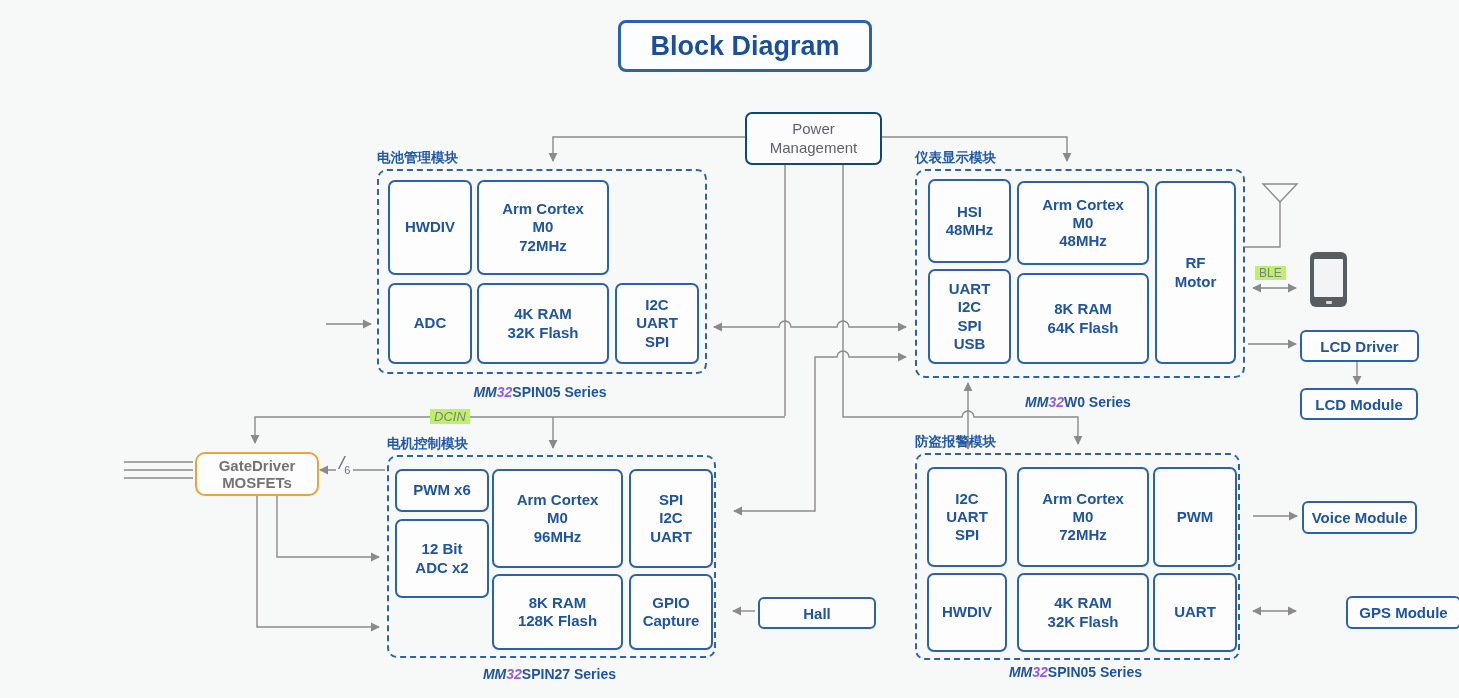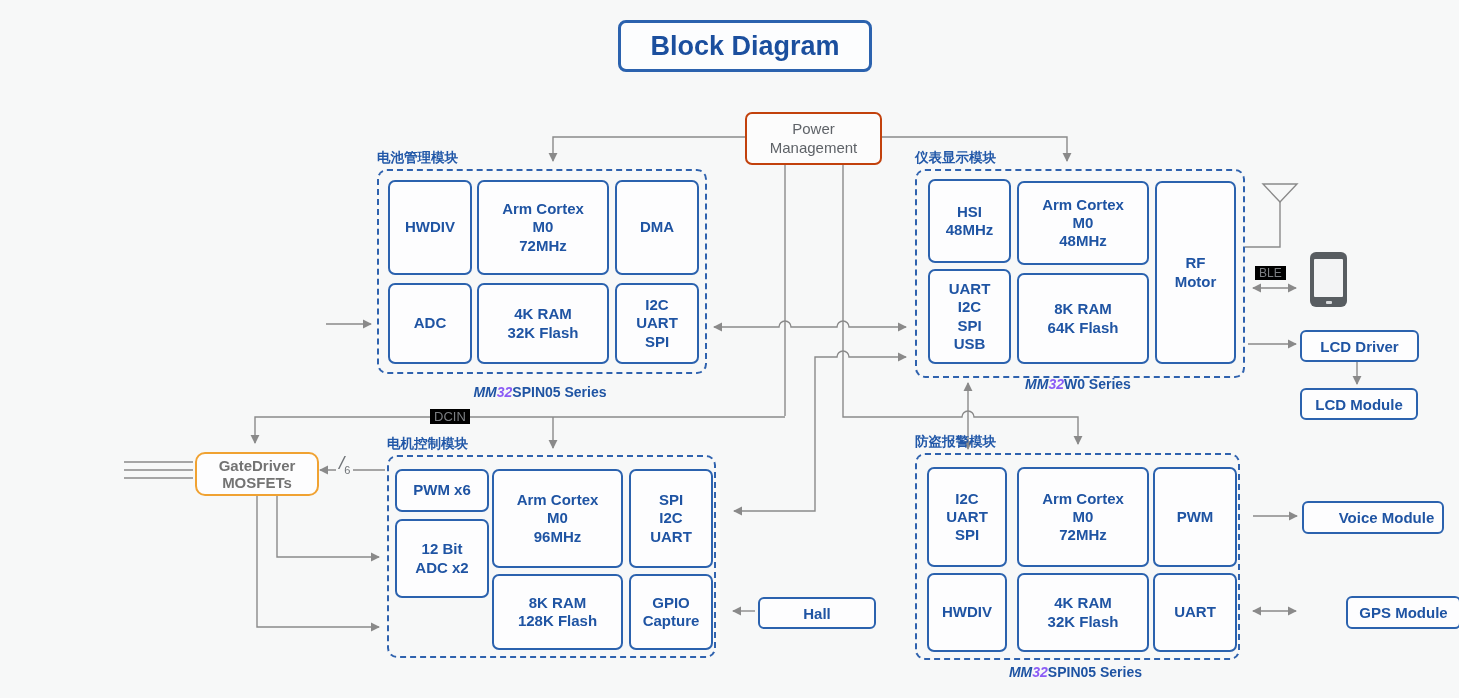--- a/index.html
+++ b/index.html
@@ -14,25 +14,25 @@
         display:flex;align-items:center;justify-content:center;text-align:center;}
   
   .extbox{position:absolute;border:2px solid #2b62ae;border-radius:6px;background:#fdfdfe;
         color:#1f54a3;font-weight:bold;font-size:15px;
         display:flex;align-items:center;justify-content:center;text-align:center;}
   .orangebox{border-color:#f0a232;color:#737373;border-radius:10px;line-height:1.15;}
   .cnlabel{position:absolute;color:#2258a8;font-weight:bold;font-size:13.5px;text-align:left;}
   .series{position:absolute;font-size:14px;font-weight:bold;color:#1f54a3;text-align:center;}
   .series .mm{font-style:italic;color:#1f54a3;}
   .series .num{font-style:italic;color:#8b5cf6;}
-  .graylabel{position:absolute;color:#7c7f83;font-size:13px;background:#000000;padding:0 4px;}
+  .graylabel{position:absolute;color:#7c7f83;font-size:13px;background:#bef264;padding:0 4px;}
   #title-box{position:absolute;left:618px;top:20px;width:248px;height:46px;border:3px solid #2b62ae;
         border-radius:8px;background:#fcfdfe;display:flex;align-items:center;justify-content:center;
         color:#1b4f9e;font-size:27px;font-weight:bold;}
-  #pm-box{position:absolute;left:745px;top:112px;width:133px;height:49px;border:2px solid #c2410c;
+  #pm-box{position:absolute;left:745px;top:112px;width:133px;height:49px;border:2px solid #0c4a6e;
         border-radius:7px;background:#fcfcfc;display:flex;align-items:center;justify-content:center;
         color:#5f6368;font-size:15px;line-height:1.25;text-align:center;}
   svg.wires{position:absolute;left:0;top:0;pointer-events:none;}
   .wire{stroke:#8a8a8a;stroke-width:1.4;fill:none;}
   
   #phone{position:absolute;left:1310px;top:252px;width:37px;height:55px;background:#585d61;border-radius:6px;}
   #phone .screen{position:absolute;left:4px;right:4px;top:7px;bottom:10px;background:#f3f4f5;border-radius:1px;}
   #phone .homedot{position:absolute;left:50%;bottom:3px;width:6px;height:3px;margin-left:-3px;background:#d8dadc;border-radius:1px;}
   .slash6{position:absolute;left:336px;top:453px;background:#f7f8f8;color:#6f7377;padding:0 3px;
         font-size:19px;font-style:italic;line-height:20px;}
@@ -79,21 +79,20 @@
 
   <div id="pm-box" class="pre">Power
 Management</div>
 
   <div class="cnlabel" style="left:377px;top:149px;width:322px;">电池管理模块</div>
   <div class="module" style="left:377px;top:169px;width:326px;height:201px;">
     <div class="cell" style="left:9px;top:9px;width:80px;height:91px;">HWDIV</div>
     <div class="cell pre" style="left:98px;top:9px;width:128px;height:91px;">Arm Cortex
 M0
 72MHz</div>
-    <div class="cell" style="left:236px;top:9px;width:80px;height:91px;">DMA</div>
     <div class="cell" style="left:9px;top:112px;width:80px;height:77px;">ADC</div>
     <div class="cell pre" style="left:98px;top:112px;width:128px;height:77px;">4K RAM
 32K Flash</div>
     <div class="cell pre" style="left:236px;top:112px;width:80px;height:77px;">I2C
 UART
 SPI</div>
   </div>
   <div class="series" style="left:377px;top:384px;width:326px;">
     <span class="mm">MM</span><span class="num">32</span><span>SPIN05 Series</span>
   </div>
@@ -107,39 +106,42 @@
 48MHz</div>
     <div class="cell pre" style="left:238px;top:10px;width:77px;height:179px;">RF
 Motor</div>
     <div class="cell pre" style="left:11px;top:98px;width:79px;height:91px;">UART
 I2C
 SPI
 USB</div>
     <div class="cell pre" style="left:100px;top:102px;width:128px;height:87px;">8K RAM
 64K Flash</div>
   </div>
-  <div class="series" style="left:915px;top:376px;width:326px;">
+  <div class="series" style="left:915px;top:394px;width:326px;">
     <span class="mm">MM</span><span class="num">32</span><span>W0 Series</span>
   </div>
 
   <div class="cnlabel" style="left:387px;top:435px;width:321px;">电机控制模块</div>
   <div class="module" style="left:387px;top:455px;width:325px;height:199px;">
     <div class="cell" style="left:6px;top:12px;width:90px;height:39px;">PWM x6</div>
     <div class="cell pre" style="left:6px;top:62px;width:90px;height:75px;">12 Bit
 ADC x2</div>
     <div class="cell pre" style="left:103px;top:12px;width:127px;height:95px;">Arm Cortex
 M0
 96MHz</div>
     <div class="cell pre" style="left:240px;top:12px;width:80px;height:95px;">SPI
 I2C
 UART</div>
     <div class="cell pre" style="left:103px;top:117px;width:127px;height:72px;">8K RAM
 128K Flash</div>
     <div class="cell pre" style="left:240px;top:117px;width:80px;height:72px;">GPIO
 Capture</div>
+  </div>
+  <div class="series" style="left:387px;top:666px;width:325px;">
+    <span class="mm">MM</span><span class="num">32</span><span>SPIN27 Series</span>
   </div>
 
   <div class="cnlabel" style="left:915px;top:433px;width:318px;">防盗报警模块</div>
   <div class="module" style="left:915px;top:453px;width:321px;height:203px;">
     <div class="cell pre" style="left:10px;top:12px;width:76px;height:96px;">I2C
 UART
 SPI</div>
     <div class="cell pre" style="left:100px;top:12px;width:128px;height:96px;">Arm Cortex
 M0
 72MHz</div>
@@ -149,26 +151,26 @@
 32K Flash</div>
     <div class="cell" style="left:236px;top:118px;width:80px;height:75px;">UART</div>
   </div>
   <div class="series" style="left:915px;top:664px;width:321px;">
     <span class="mm">MM</span><span class="num">32</span><span>SPIN05 Series</span>
   </div>
 
   <div class="extbox orangebox pre" style="left:195px;top:452px;width:120px;height:40px;">GateDriver
 MOSFETs</div>
   <div class="extbox" style="left:758px;top:597px;width:114px;height:28px;">Hall</div>
-  <div class="extbox" style="left:1302px;top:501px;width:111px;height:29px;padding-left:27px;">Voice Module</div>
+  <div class="extbox" style="left:1302px;top:501px;width:111px;height:29px;">Voice Module</div>
   <div class="extbox" style="left:1346px;top:596px;width:111px;height:29px;">GPS Module</div>
   <div class="extbox" style="left:1300px;top:330px;width:115px;height:28px;">LCD Driver</div>
   <div class="extbox" style="left:1300px;top:388px;width:114px;height:28px;">LCD Module</div>
 
-  <div class="graylabel" style="left:430px;top:409px;">DCIN</div>
+  <div class="graylabel" style="left:430px;top:409px;font-style:italic;">DCIN</div>
   <div class="graylabel" style="left:1255px;top:266px;font-size:12px;">BLE</div>
   <div class="slash6"><span>/</span><sub>6</sub></div>
 
   <div id="phone">
     <div class="screen"></div>
     <div class="homedot"></div>
   </div>
 
 </div>
 

